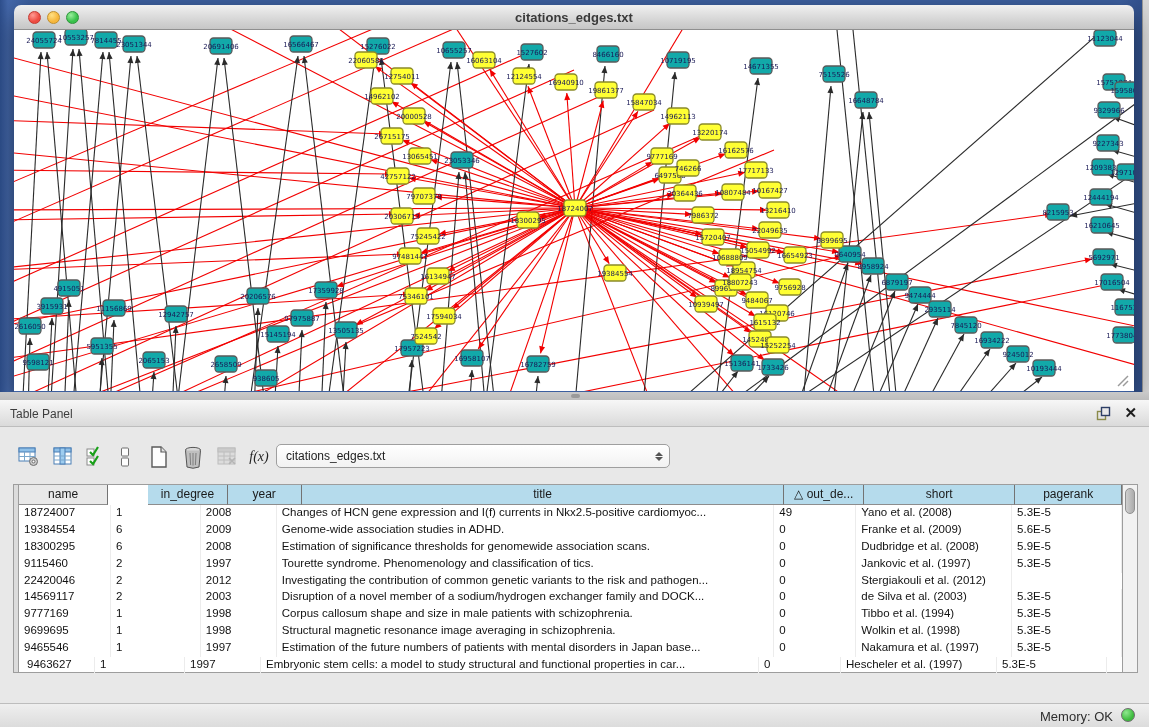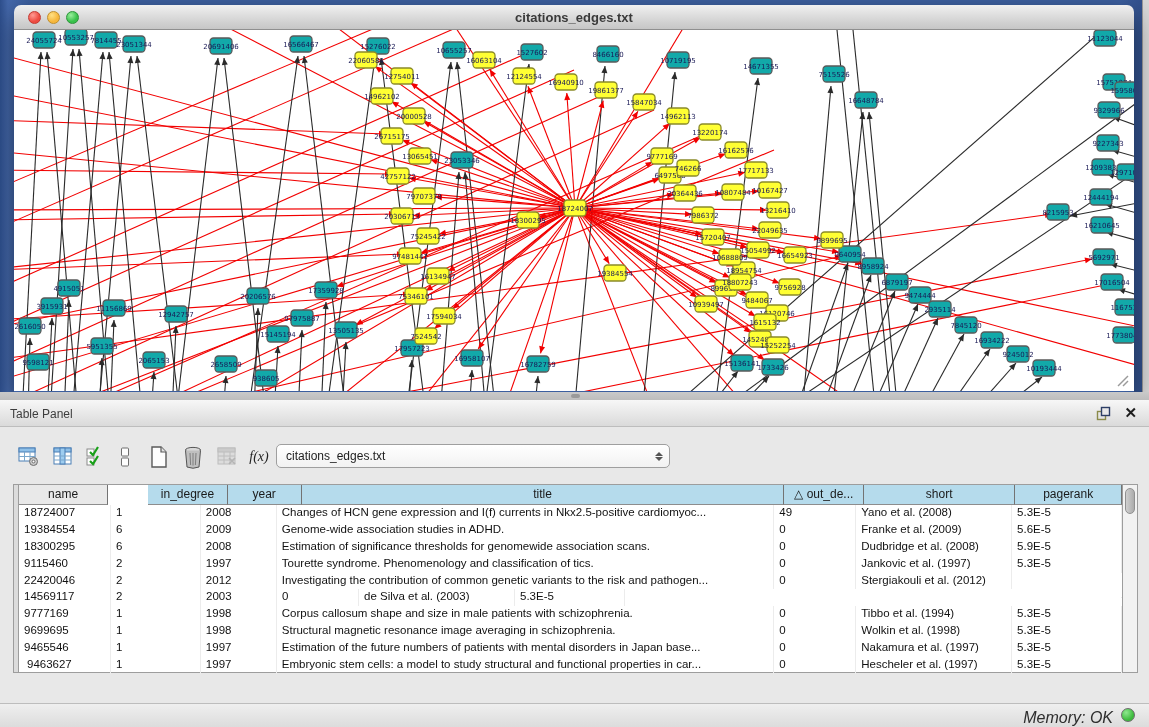--- a/index.html
+++ b/index.html
@@ -77,21 +77,21 @@
   .tabs { position:absolute; left:0; top:277px; width:1149px; height:22px; text-align:center; }
   .seg { display:inline-flex; border:1px solid #8f8f8f; border-radius:5px; overflow:hidden;
     background:#fdfdfd; height:20px; box-shadow:0 1px 0 rgba(255,255,255,.7); }
   .seg .tab { font-size:12px; padding:2px 14px 0 14px; color:#1d1d1d; border-right:1px solid #b5b5b5; }
   .seg .tab:last-child { border-right:none; }
   .seg .tab.active { background:linear-gradient(#7b7b7b,#646464); color:#f2f2f2; }
 
   
   .statusbar { position:absolute; left:0; top:703px; width:1149px; height:24px;
     background:linear-gradient(#efefef,#dcdcdc); border-top:1px solid #bdbdbd; }
-  .mem { position:absolute; right:36px; top:5px; font-size:16px; color:#2e2e2e;font-style:italic; }
+  .mem { position:absolute; right:36px; top:5px; font-size:13px; color:#2e2e2e; }
   .memdot { position:absolute; right:14px; top:4px; width:14px; height:14px; border-radius:50%;
     background:radial-gradient(circle at 35% 30%,#8fe88f,#3dbb3d 65%); border:1px solid #6c6c6c; }
 </style>
 </head>
 <body>
 
 <div class="desktop"></div>
 <div class="right-sliver"></div>
 
 <div class="net-window">
@@ -987,20 +987,21 @@
           <div class="tcell" style="width: 76px;">2012</div>
           <div class="tcell" style="width: 498px;">Investigating the contribution of common genetic variants to the risk and pathogen...</div>
           <div class="tcell" style="width: 82px;">0</div>
           <div class="tcell" style="width: 156px;">Stergiakouli et al. (2012)</div>
           <div class="tcell" style="width: 110px; margin-top: 24px;">5.5E-5</div>
         </div>
         <div class="trow">
           <div class="tcell" style="width: 92px;">14569117</div>
           <div class="tcell" style="width: 90px;">2</div>
           <div class="tcell" style="width: 76px;">2003</div>
+          <div class="tcell" style="width: 498px;">Disruption of a novel member of a sodium/hydrogen exchanger family and DOCK...</div>
           <div class="tcell" style="width: 82px;">0</div>
           <div class="tcell" style="width: 156px;">de Silva et al. (2003)</div>
           <div class="tcell" style="width: 110px;">5.3E-5</div>
         </div>
         <div class="trow">
           <div class="tcell" style="width: 92px;">9777169</div>
           <div class="tcell" style="width: 90px;">1</div>
           <div class="tcell" style="width: 76px;">1998</div>
           <div class="tcell" style="width: 498px;">Corpus callosum shape and size in male patients with schizophrenia.</div>
           <div class="tcell" style="width: 82px;">0</div>
@@ -1019,21 +1020,21 @@
         <div class="trow">
           <div class="tcell" style="width: 92px;">9465546</div>
           <div class="tcell" style="width: 90px;">1</div>
           <div class="tcell" style="width: 76px;">1997</div>
           <div class="tcell" style="width: 498px;">Estimation of the future numbers of patients with mental disorders in Japan base...</div>
           <div class="tcell" style="width: 82px;">0</div>
           <div class="tcell" style="width: 156px;">Nakamura et al. (1997)</div>
           <div class="tcell" style="width: 110px;">5.3E-5</div>
         </div>
         <div class="trow">
-          <div class="tcell" style="width: 92px; padding-left: 8px;">9463627</div>
+          <div class="tcell" style="width: 76px; padding-left: 8px;">9463627</div>
           <div class="tcell" style="width: 90px;">1</div>
           <div class="tcell" style="width: 76px;">1997</div>
           <div class="tcell" style="width: 498px;">Embryonic stem cells: a model to study structural and functional properties in car...</div>
           <div class="tcell" style="width: 82px;">0</div>
           <div class="tcell" style="width: 156px;">Hescheler et al. (1997)</div>
           <div class="tcell" style="width: 110px;">5.3E-5</div>
         </div>
       </div>
   </div>
   <div class="vscroll">

